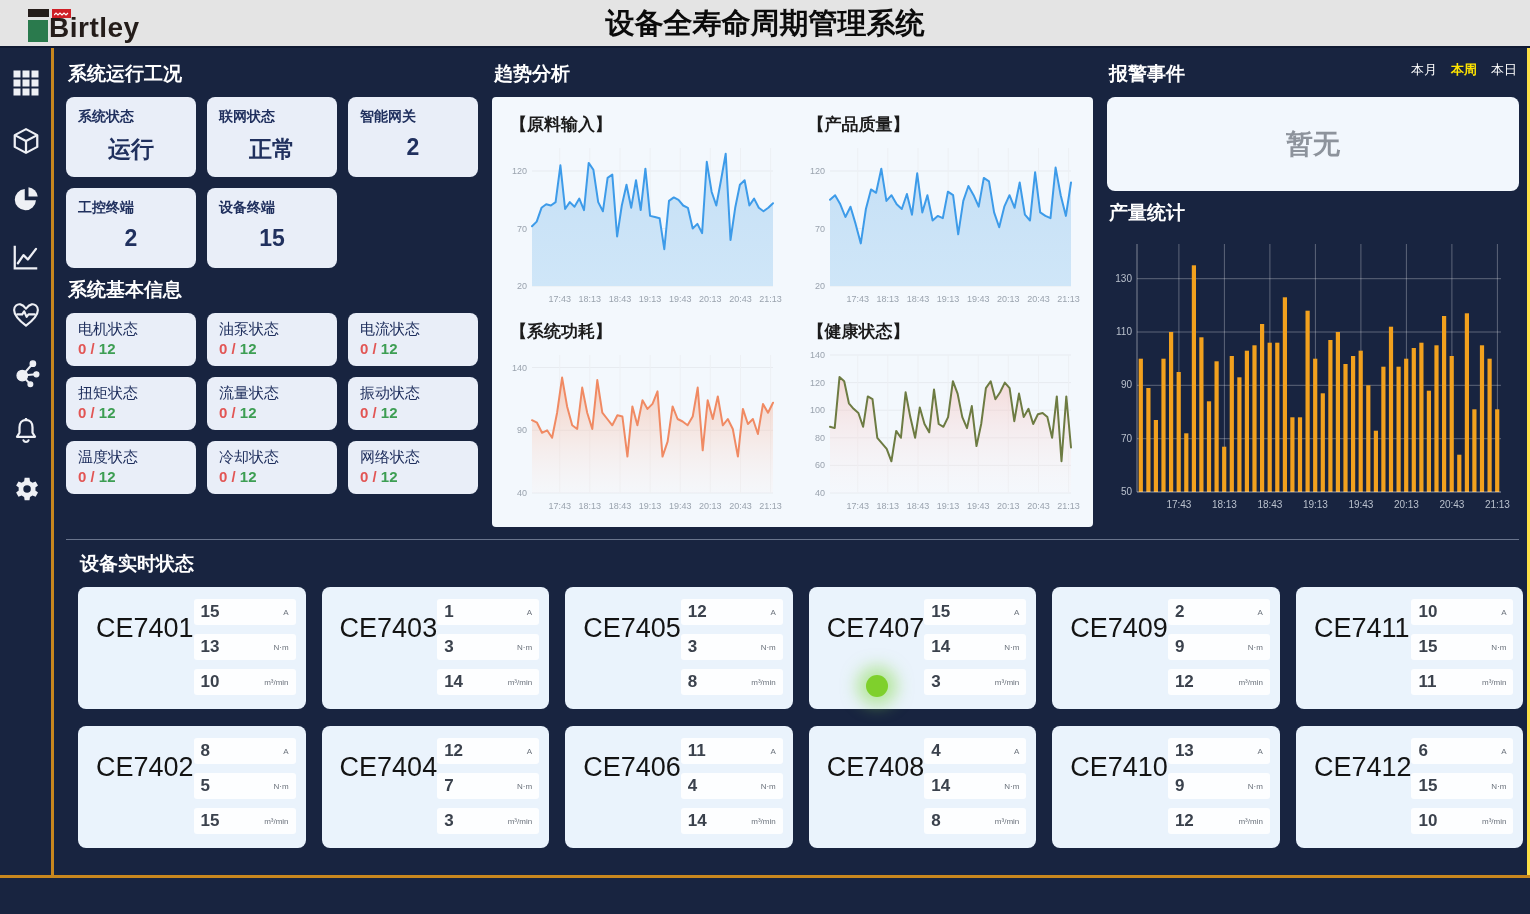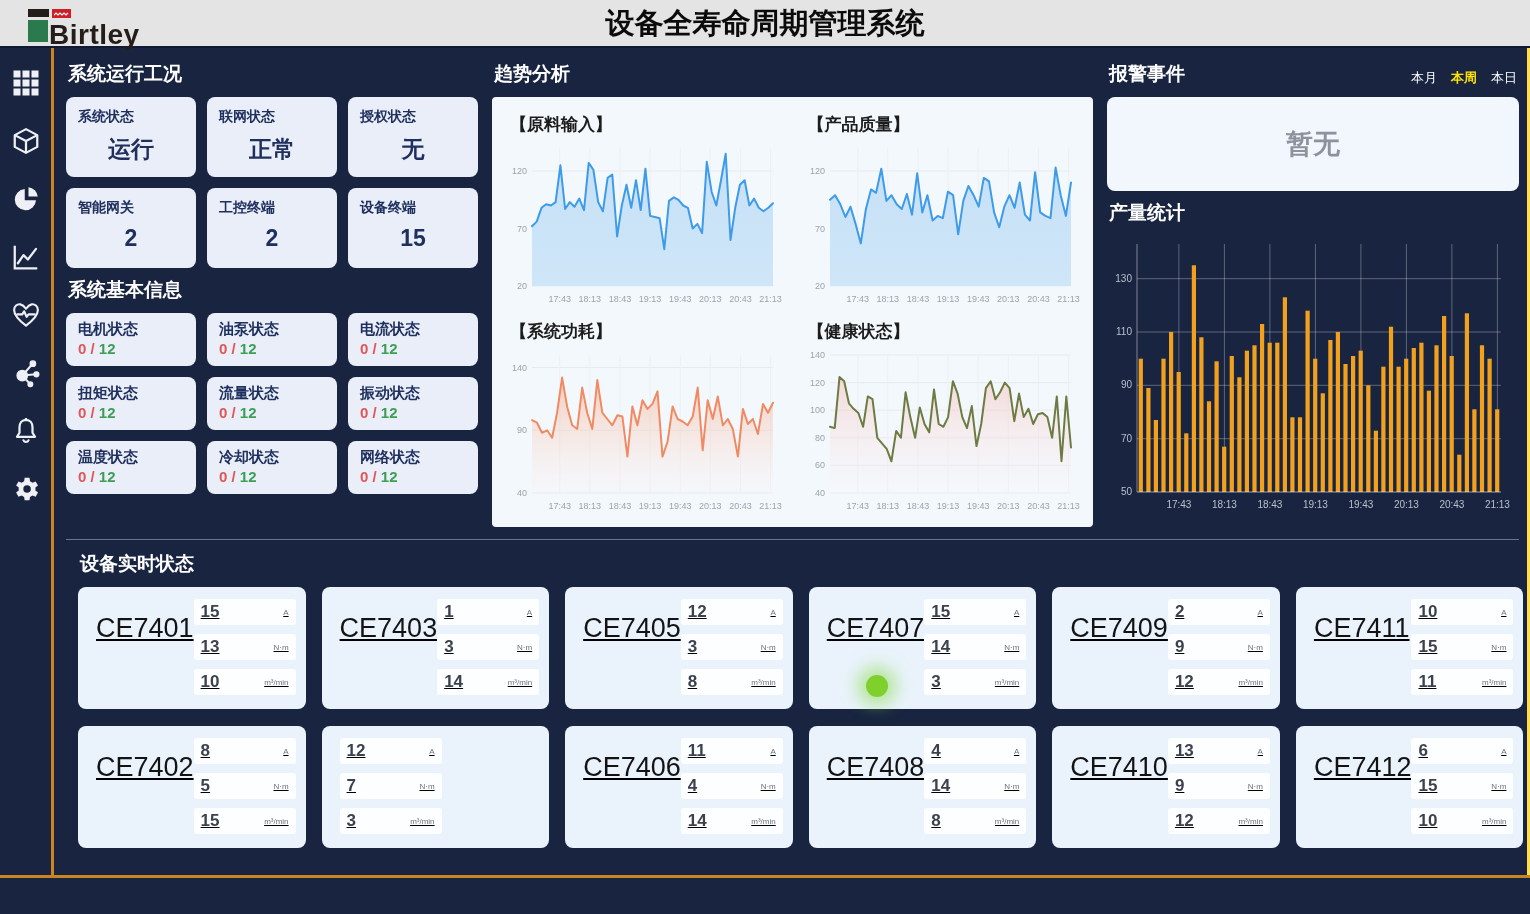--- a/index.html
+++ b/index.html
@@ -5,21 +5,21 @@
   * { margin:0; padding:0; box-sizing:border-box; }
   html,body { width:1530px; height:914px; }
   body { font-family:"Liberation Sans","DejaVu Sans",sans-serif; background:#182440; overflow:hidden; }
 
   
   .header { height:48px; background:#e4e4e4; position:relative; border-bottom:2px solid #101a33; }
   .logo { position:absolute; left:28px; top:3px; width:180px; height:42px; }
   .logo-black { position:absolute; left:0; top:6px; width:21px; height:8px; background:#241d1a; }
   .logo-red { position:absolute; left:24px; top:6px; width:19px; height:9px; background:#cf1f26; display:flex; align-items:center; justify-content:center; }
   .logo-green { position:absolute; left:0; top:17px; width:20px; height:22px; background:#2a7a4d; }
-  .logo-text { position:absolute; left:21px; top:9px; font-size:28px; font-weight:bold; color:#241d1a; letter-spacing:0.5px;margin-top:7px; }
+  .logo-text { position:absolute; left:21px; top:9px; font-size:28px; font-weight:bold; color:#241d1a; letter-spacing:0.5px; }
   .page-title { position:absolute; left:0; right:0; top:0; line-height:46px; text-align:center; font-size:29px; font-weight:bold; color:#0b0b0b; }
 
   
   .frame { display:flex; height:830px; border-bottom:3px solid #c8871e; }
   .sidebar { width:54px; flex:none; border-right:3px solid #c8871e; display:flex; flex-direction:column; align-items:center; padding-top:20px; gap:28px; background:#182440; }
   .side-icon { width:30px; height:30px; color:#eef0f5; cursor:pointer; }
   .side-icon svg { width:100%; height:100%; }
   .main { flex:1; min-width:0; border-right:3px solid #fde047; padding:4px 8px 0 12px; overflow:hidden; }
 
   .top-row { display:flex; gap:14px; }
@@ -28,41 +28,41 @@
   .col-right { width:412px; flex:none; }
 
   .section-title { color:#ffffff; font-size:19px; font-weight:bold; margin:9px 0 10px 2px; }
 
   
   .grid3 { display:grid; grid-template-columns:repeat(3,1fr); gap:11px; }
   .run-card { background:#e9eef8; border-radius:8px; height:80px; padding:11px 12px; }
   .rc-label { font-size:14px; font-weight:bold; color:#20305e; }
   .rc-value { font-size:23px; font-weight:bold; color:#20305e; text-align:center; margin-top:8px; }
   .info-card { background:#e9eef8; border-radius:8px; height:53px; padding:7px 12px; }
-  .ic-label { font-size:15px; font-weight:bold; color:#20305e; }
+  .ic-label { font-size:15px; font-weight:normal; color:#20305e; }
   .ic-frac { font-size:15px; font-weight:bold; margin-top:1px; }
   .red { color:#e25554; } .green { color:#3d9e53; }
 
   
   .trend-card { background:#f3f8fd; border-radius:4px; padding:8px 10px 8px; display:grid; grid-template-columns:1fr 1fr; gap:0 14px; }
   .chart-block { overflow:hidden; }
   .chart-title { font-size:17px; font-weight:bold; color:#1c1c1c; margin:8px 0 0 8px; }
 
   
-  .alarm-head { display:flex; justify-content:space-between; align-items:flex-end; margin:9px 2px 10px; }
+  .alarm-head { display:flex; justify-content:space-between; align-items:flex-start; margin:9px 2px 10px; }
   .alarm-head .section-title { margin:0; }
   .alarm-tabs { display:flex; gap:14px; font-size:13px; color:#ffffff; }
   .alarm-tab { cursor:pointer; }
   .alarm-tab.active { color:#ffe400; font-weight:bold; }
   .alarm-empty { background:#f2f7fd; border-radius:8px; height:94px; display:flex; align-items:center; justify-content:center; font-size:27px; font-weight:bold; color:#8d939c; }
 
   
   .devices { margin-top:12px; border-top:1px solid rgba(205,215,232,0.45); padding-top:2px;padding-left:12px; }
   .dev-grid { display:grid; grid-template-columns:repeat(6,1fr); gap:17px 16px; margin-top:2px; padding-right:2px; }
-  .dev-card { position:relative; background:#eaf3fc; border-radius:8px; height:122px; display:flex; padding:12px 10px 10px 18px;text-decoration:underline; }
+  .dev-card { position:relative; background:#eaf3fc; border-radius:8px; height:122px; display:flex; padding:12px 10px 10px 18px; }
   .dev-name { font-size:27px; color:#131313; margin-top:14px; flex:1; }
   .dev-rows { width:102px; flex:none; display:flex; flex-direction:column; gap:9px; }
   .dev-row { background:#fdfeff; border-radius:3px; height:26px; display:flex; align-items:center; justify-content:space-between; padding:0 7px; }
   .dev-val { font-size:17px; font-weight:bold; color:#3b424d; }
   .dev-unit { font-size:8px; color:#6b727c; }
   .dev-dot { position:absolute; left:57px; bottom:12px; width:22px; height:22px; border-radius:50%; background:#7fd02c; box-shadow:0 0 16px 9px rgba(134,220,70,0.5); }
 
   .footer { height:33px; background:#182440; }
   svg text { font-family:"Liberation Sans","DejaVu Sans",sans-serif; }
 </style>
@@ -137,24 +137,20 @@
       <div class="col-left">
         <div class="section-title">系统运行工况</div>
         <div class="grid3" id="run-cards">
             <div class="run-card">
               <div class="rc-label">系统状态</div>
                  <div class="rc-value">运行</div>
             </div>
             <div class="run-card">
               <div class="rc-label">联网状态</div>
                  <div class="rc-value">正常</div>
-            </div>
-            <div class="run-card">
-              <div class="rc-label">授权状态</div>
-                 <div class="rc-value">无</div>
             </div>
             <div class="run-card">
               <div class="rc-label">智能网关</div>
                  <div class="rc-value">2</div>
             </div>
             <div class="run-card">
               <div class="rc-label">工控终端</div>
                  <div class="rc-value">2</div>
             </div>
             <div class="run-card">
@@ -551,20 +547,21 @@
       <span class="dev-val">5</span>
       <span class="dev-unit">N·m</span>
               </div>
               <div class="dev-row">
       <span class="dev-val">15</span>
       <span class="dev-unit">m³/min</span>
               </div>
             </div>
           </div>
           <div class="dev-card">
+            <div class="dev-name">CE7404</div>
     <div class="dev-rows">
               <div class="dev-row">
       <span class="dev-val">12</span>
       <span class="dev-unit">A</span>
               </div>
               <div class="dev-row">
       <span class="dev-val">7</span>
       <span class="dev-unit">N·m</span>
               </div>
               <div class="dev-row">

